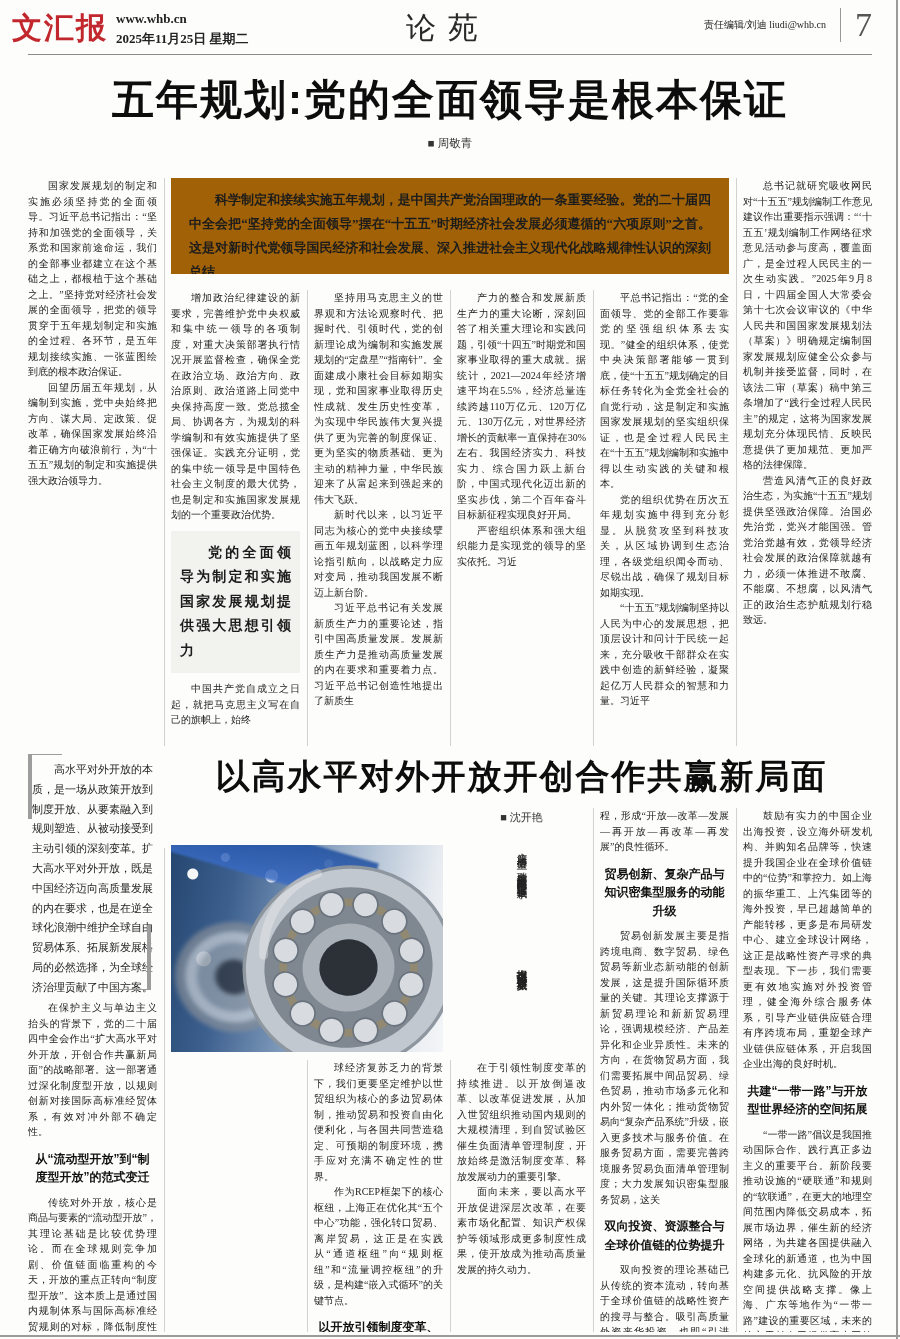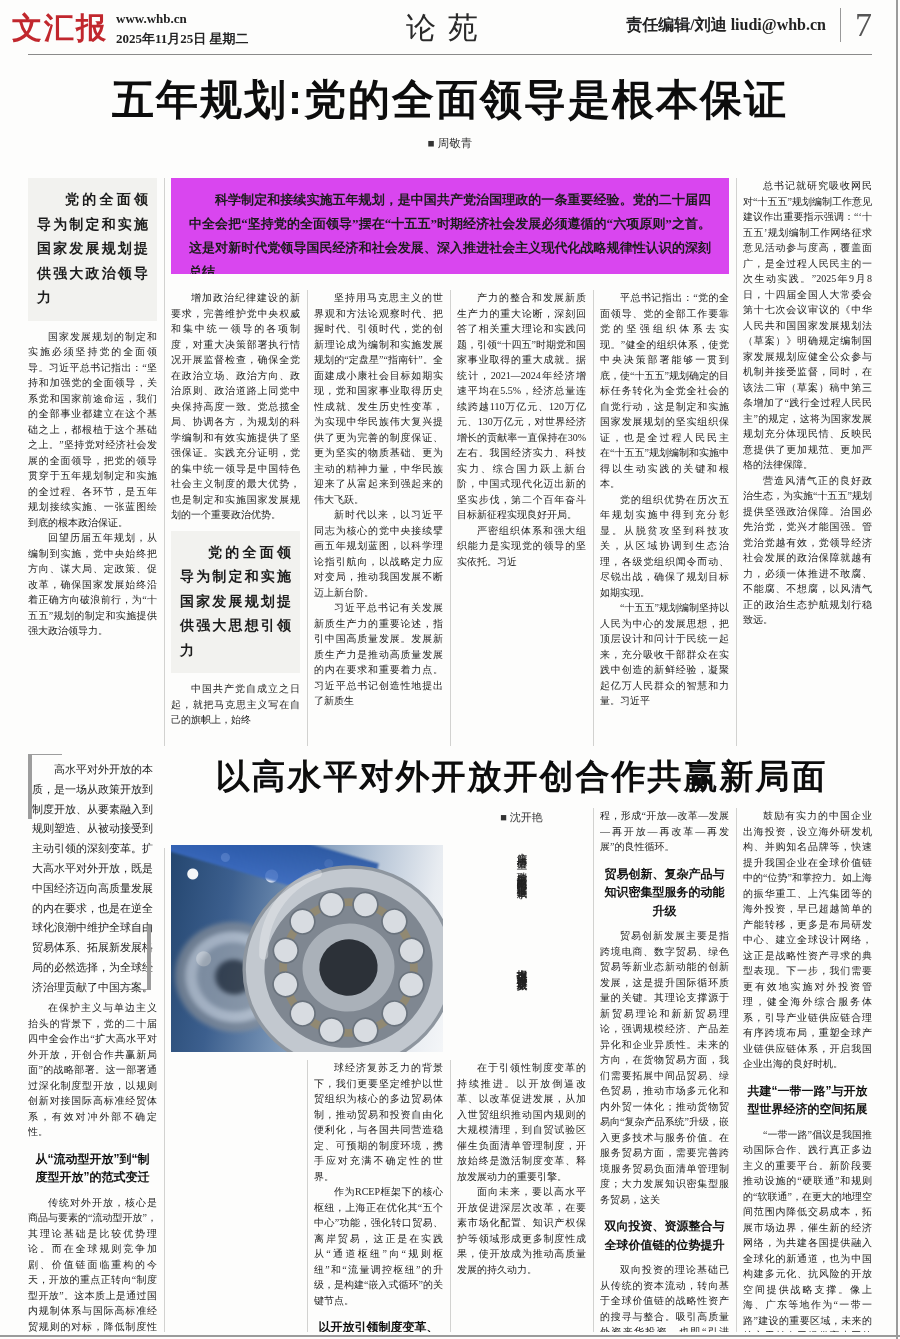--- a/index.html
+++ b/index.html
@@ -5,35 +5,35 @@
   html,body{margin:0;padding:0;background:#e9e9e7;}
   .sheet{position:relative;width:900px;height:1339px;background:#fdfdfc;overflow:hidden;
          font-family:"Liberation Serif","DejaVu Serif",serif;color:#1c1c1c;}
   
   .header{position:absolute;top:8px;left:12px;right:28px;height:42px;display:flex;align-items:flex-start;}
   .mast{display:flex;align-items:center;gap:8px;}
   .mast-name{font-size:30px;font-weight:900;color:#c1272d;letter-spacing:2px;font-family:"DejaVu Serif",serif;}
   .mast-meta{display:flex;flex-direction:column;font-size:13px;font-weight:700;line-height:1.5;color:#222;}
   .section-title{position:absolute;left:0;right:0;text-align:center;font-size:30px;letter-spacing:12px;text-indent:12px;color:#2a2a2a;}
   .header-right{margin-left:auto;display:flex;align-items:center;z-index:2;}
-  .editor{font-size:16px;font-weight:700;color:#222;}
+  .editor{font-size:10px;font-weight:400;color:#222;}
   .pageno{font-size:34px;color:#555;border-left:1px solid #999;padding-left:14px;margin-left:14px;line-height:1;}
   .hline{position:absolute;top:54px;left:28px;right:28px;border-top:1px solid #8a8a8a;}
   
   .art1{position:absolute;top:58px;left:28px;width:844px;height:690px;}
   .banner-row{position:relative;height:26px;margin-top:8px;}
   .banner-line{position:absolute;left:0;right:0;top:13px;border-top:1px solid #9a9a9a;}
   .banner{position:relative;margin:0 auto;width:max-content;background:#c81228;color:#fff;
           font-family:"Liberation Sans",sans-serif;font-weight:700;font-size:15px;letter-spacing:3px;
           padding:4px 16px;line-height:1.2;}
   .headline1{margin:14px 0 0;text-align:center;font-family:"Liberation Sans",sans-serif;
              font-weight:900;font-size:42px;letter-spacing:2px;color:#0d0d0d;}
   .byline{margin-top:8px;text-align:center;font-size:11.5px;color:#333;}
   .cols1{position:absolute;top:120px;left:0;width:844px;height:568px;}
-  .intro{position:absolute;left:143px;top:0;width:558px;height:96px;background:#d946ef;box-sizing:border-box;
+  .intro{position:absolute;left:143px;top:0;width:558px;height:96px;background:#a16207;box-sizing:border-box;
          padding:10px 18px;font-weight:700;font-size:13px;line-height:1.85;text-align:justify;text-indent:2em;overflow:hidden;}
   .col{position:absolute;width:129px;overflow:hidden;font-size:10px;line-height:1.55;}
   .p{margin:0;text-indent:2em;text-align:justify;}
   .gbox{background:#f2f2ef;padding:10px 9px;font-weight:700;font-size:14px;line-height:1.75;
         text-indent:2em;text-align:justify;margin-bottom:8px;}
   .vr{position:absolute;width:1px;background:#d2d2d0;}
   
   .art2{position:absolute;top:752px;left:28px;width:844px;height:580px;}
   .pq-wrap{position:absolute;left:0;top:2px;width:129px;height:240px;overflow:hidden;}
   .pq{position:relative;font-size:11px;line-height:1.8;text-align:justify;text-indent:2em;font-weight:400;padding:6px 4px 0 4px;}
@@ -90,21 +90,20 @@
   <div class="hline"></div>
 
   <section class="art1">
     <h1 class="headline1">五年规划:党的全面领导是根本保证</h1>
     <div class="byline">■ 周敬青</div>
 
     <div class="cols1">
       <div class="intro">科学制定和接续实施五年规划，是中国共产党治国理政的一条重要经验。党的二十届四中全会把“坚持党的全面领导”摆在“十五五”时期经济社会发展必须遵循的“六项原则”之首。这是对新时代党领导国民经济和社会发展、深入推进社会主义现代化战略规律性认识的深刻总结。</div>
 
       <div class="col" style="left:0;top:0;height:568px;">
-        <div class="gbox">党的全面领导为制定和实施国家发展规划提供强大政治领导力</div>
         <p class="p">国家发展规划的制定和实施必须坚持党的全面领导。习近平总书记指出：“坚持和加强党的全面领导，关系党和国家前途命运，我们的全部事业都建立在这个基础之上，都根植于这个基础之上。”坚持党对经济社会发展的全面领导，把党的领导贯穿于五年规划制定和实施的全过程、各环节，是五年规划接续实施、一张蓝图绘到底的根本政治保证。</p>
         <p class="p">回望历届五年规划，从编制到实施，党中央始终把方向、谋大局、定政策、促改革，确保国家发展始终沿着正确方向破浪前行，为“十五五”规划的制定和实施提供强大政治领导力。</p>
       </div>
 
       <div class="col" style="left:143px;top:112px;height:456px;">
         <p class="p">增加政治纪律建设的新要求，完善维护党中央权威和集中统一领导的各项制度，对重大决策部署执行情况开展监督检查，确保全党在政治立场、政治方向、政治原则、政治道路上同党中央保持高度一致。党总揽全局、协调各方，为规划的科学编制和有效实施提供了坚强保证。实践充分证明，党的集中统一领导是中国特色社会主义制度的最大优势，也是制定和实施国家发展规划的一个重要政治优势。</p>
         <div class="gbox" style="margin-top:8px;">党的全面领导为制定和实施国家发展规划提供强大思想引领力</div>
         <p class="p">中国共产党自成立之日起，就把马克思主义写在自己的旗帜上，始终</p>
       </div>
 

